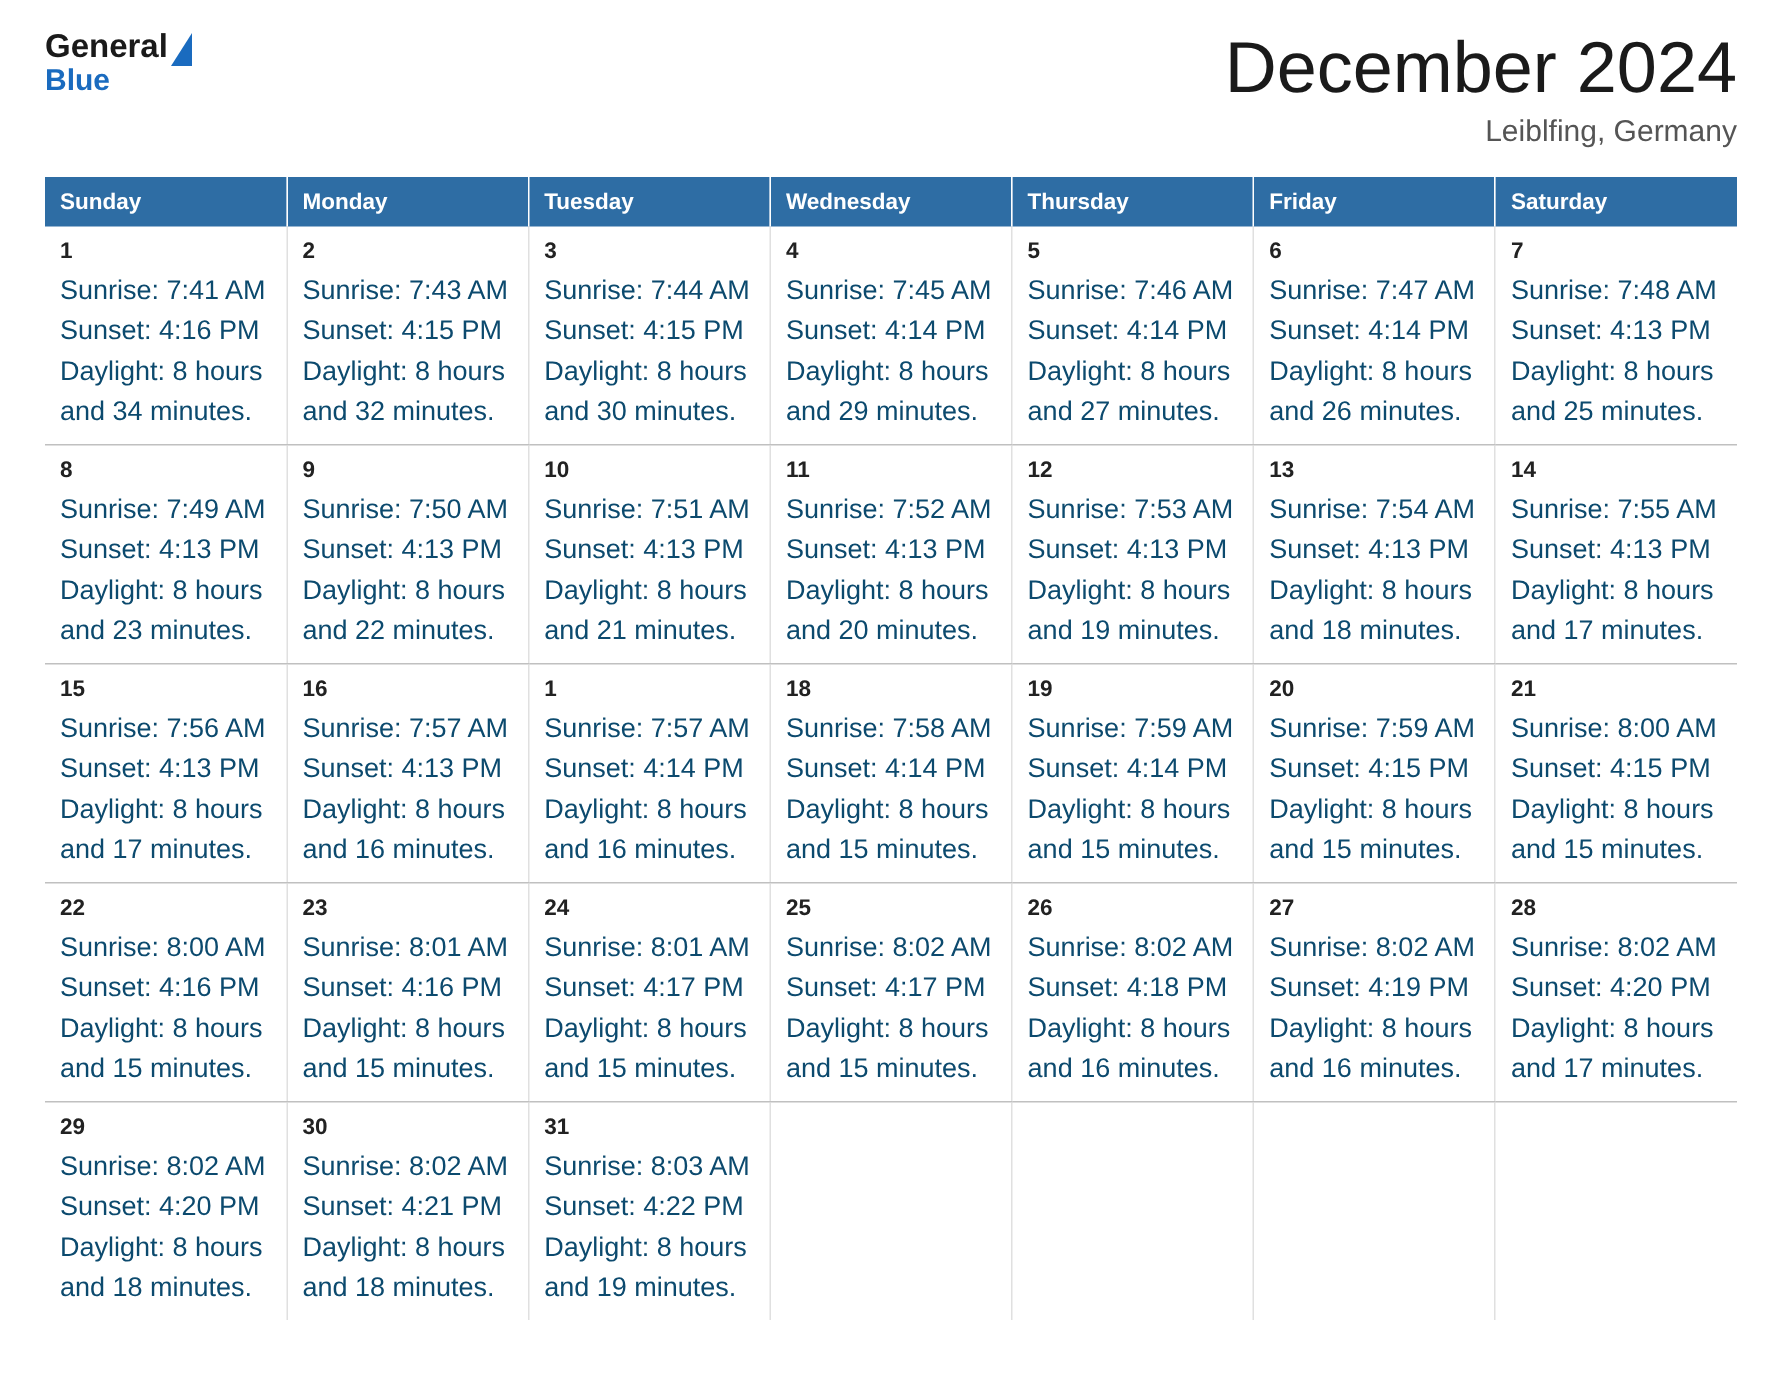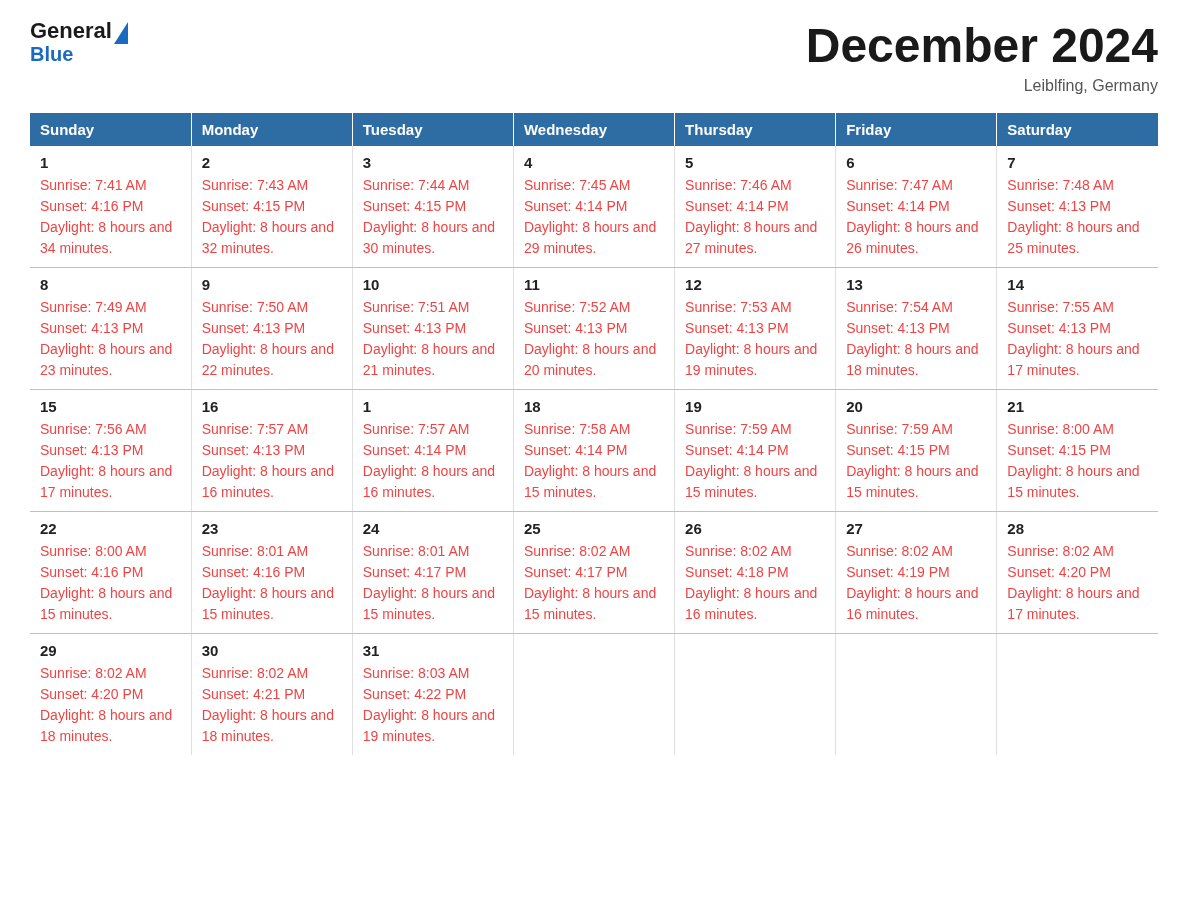--- a/index.html
+++ b/index.html
@@ -49,26 +49,26 @@
       color: #1a6bbf;
       font-size: 20px;
       font-weight: bold;
       margin-top: 2px;
     }
     .title-area {
       text-align: right;
     }
     .month-title {
       font-size: 48px;
-      font-weight: bold;
+      font-weight: normal;
       color: #1a1a1a;
       line-height: 1.1;
     }
     .location {
-      font-size: 16px;
+      font-size: 20px;
       color: #555;
       margin-top: 4px;
     }
     table {
       width: 100%;
       border-collapse: collapse;
       table-layout: fixed;
     }
     thead th {
       background: #2e6da4;
@@ -98,23 +98,23 @@
     tbody tr:last-child td {
       border-bottom: none;
     }
     .day-num {
       font-size: 15px;
       font-weight: bold;
       display: block;
       margin-bottom: 4px;
     }
     .day-info {
-      font-size: 14px;
+      font-size: 18px;
       line-height: 1.5;
-      color: #ef4444;
+      color: #0c4a6e;
     }
     .empty-cell {
       background: #fff;
     }
   </style>
 </head>
 <body>
 
 <div class="header">
   <div class="logo">

